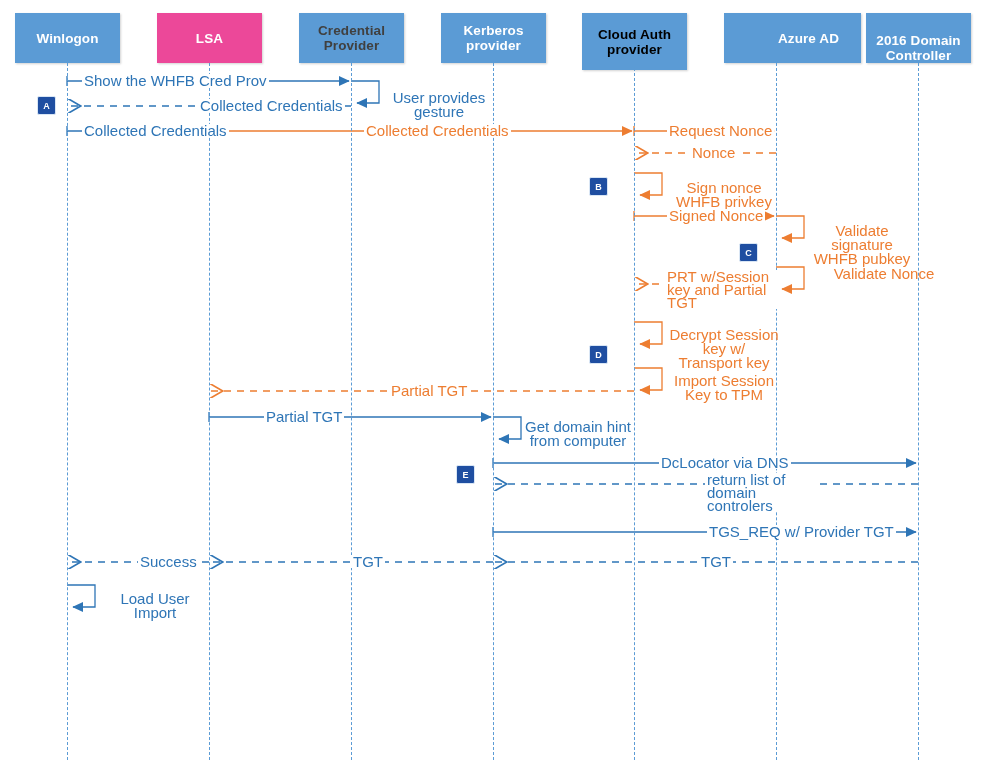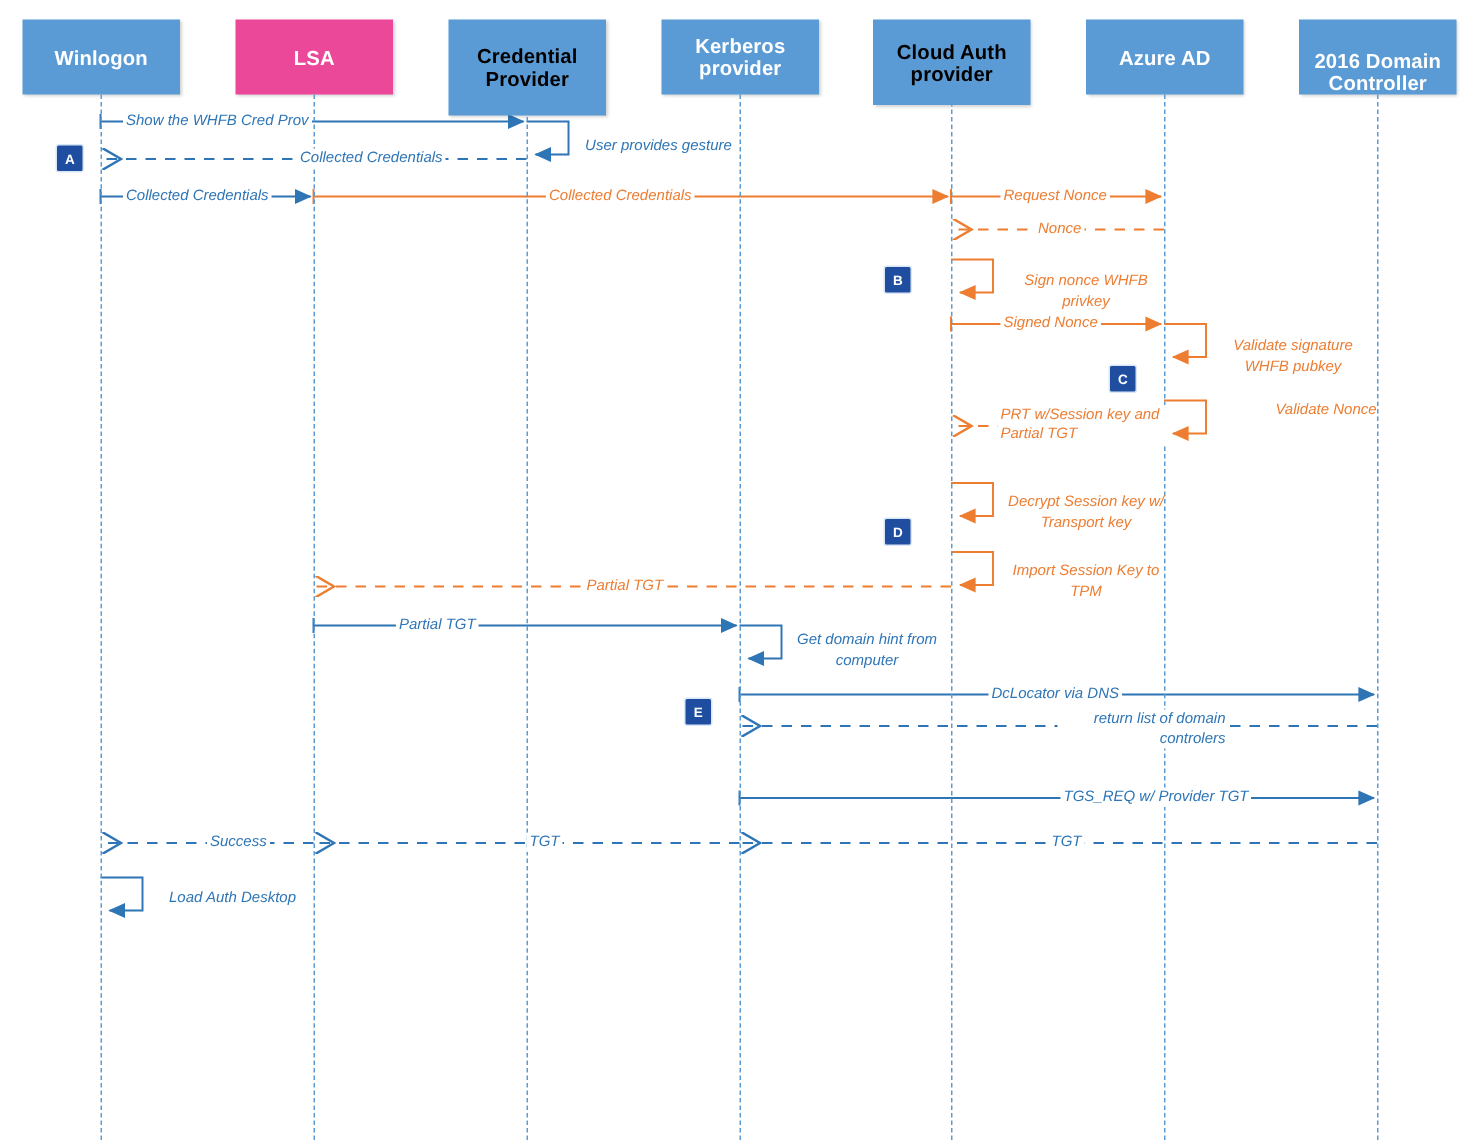--- a/index.html
+++ b/index.html
@@ -12,22 +12,22 @@
     box-shadow:1px 1px 2px rgba(0,0,0,.18);
     letter-spacing:.1px;
   }
   .lifeline{position:absolute;width:0;border-left:1.6px dashed #5B9BD5;}
   .marker{
     position:absolute;width:17px;height:17px;background:#1F4EA1;color:#fff;
     border:1.5px solid #D9E6F5;border-radius:2px;
     font-size:9px;font-weight:bold;display:flex;align-items:center;justify-content:center;
   }
   .msg-label{
-    position:absolute;font-size:10px;white-space:nowrap;
-    background:#fff;padding:0 2px;line-height:13px;font-style:italic;
+    position:absolute;font-size:15px;white-space:nowrap;
+    background:#fff;padding:0 2px;line-height:13px;
   }
   .msg-label.blue{color:#2E75B6;}
   .msg-label.orange{color:#ED7D31;}
   .msg-label.two{white-space:normal;text-align:center;line-height:14px;}
   .msg-label.nobg{background:transparent;}
   svg.layer{position:absolute;left:0;top:0;width:988px;height:763px;overflow:visible;}
 </style>
 </head>
 <body>
 
@@ -131,30 +131,30 @@
       </g>
   </svg>
 
   <div id="lanes">
       <div class="lane-box" style="left: 15px; top: 13px; width: 105px; height: 50px; background: rgb(91, 155, 213); color: rgb(255, 255, 255);">
         <span>Winlogon</span>
       </div>
       <div class="lane-box" style="left: 157px; top: 13px; width: 105px; height: 50px; background: #ec4899; color: rgb(255, 255, 255);">
         <span>LSA</span>
       </div>
-      <div class="lane-box" style="left: 299px; top: 13px; width: 105px; height: 64px; background: rgb(91, 155, 213); color: #000000;">
+      <div class="lane-box" style="left: 299px; top: 13px; width: 105px; height: 50px; background: rgb(91, 155, 213); color: #404040;">
         <span>Credential Provider</span>
       </div>
       <div class="lane-box" style="left: 441px; top: 13px; width: 105px; height: 50px; background: rgb(91, 155, 213); color: rgb(255, 255, 255);">
         <span>Kerberos provider</span>
       </div>
       <div class="lane-box" style="left: 582px; top: 13px; width: 105px; height: 57px; background: rgb(91, 155, 213); color: #000000;">
         <span>Cloud Auth provider</span>
       </div>
-      <div class="lane-box" style="left: 724px; top: 13px; width: 105px; height: 50px; background: rgb(91, 155, 213); color: rgb(255, 255, 255);">
+      <div class="lane-box" style="left: 724px; top: 13px; width: 105px; height: 50px; background: rgb(91, 155, 213); color: rgb(255, 255, 255); padding-left: 32px;">
         <span>Azure AD</span>
       </div>
       <div class="lane-box" style="left: 866px; top: 13px; width: 105px; height: 50px; background: rgb(91, 155, 213); color: rgb(255, 255, 255); align-items: flex-end;">
         <span>2016 Domain Controller</span>
       </div>
     </div>
   <div id="lifelines">
       <div class="lifeline" style="left: 67px; top: 63px; height: 697px; border-left-color: rgb(91, 155, 213);"></div>
       <div class="lifeline" style="left: 209px; top: 63px; height: 697px; border-left-color: rgb(91, 155, 213);"></div>
       <div class="lifeline" style="left: 351px; top: 63px; height: 697px; border-left-color: rgb(91, 155, 213);"></div>
@@ -175,26 +175,26 @@
       <div class="msg-label orange" style="left: 667px; top: 209px; color: rgb(237, 125, 49);">Signed Nonce</div>
       <div class="msg-label orange two nobg" style="left: 805px; top: 224px; width: 110px; text-align: center; white-space: normal; color: rgb(237, 125, 49);">Validate signature WHFB pubkey</div>
       <div class="msg-label orange two nobg" style="left: 805px; top: 267px; width: 110px; text-align: center; white-space: normal; color: rgb(237, 125, 49); padding-left: 24px;">Validate Nonce</div>
       <div class="msg-label orange" style="left: 665px; top: 270px; width: 110px; white-space: normal; text-align: left; color: rgb(237, 125, 49);">PRT w/Session key and Partial TGT</div>
       <div class="msg-label orange two nobg" style="left: 667px; top: 328px; width: 110px; text-align: center; white-space: normal; color: rgb(237, 125, 49);">Decrypt Session key w/ Transport key</div>
       <div class="msg-label orange two nobg" style="left: 667px; top: 374px; width: 110px; text-align: center; white-space: normal; color: rgb(237, 125, 49);">Import Session Key to TPM</div>
       <div class="msg-label orange" style="left: 389px; top: 384px; color: rgb(237, 125, 49);">Partial TGT</div>
       <div class="msg-label blue" style="left: 264px; top: 410px; color: rgb(46, 117, 182);">Partial TGT</div>
       <div class="msg-label blue two nobg" style="left: 521px; top: 420px; width: 110px; text-align: center; white-space: normal; color: rgb(46, 117, 182);">Get domain hint from computer</div>
       <div class="msg-label blue" style="left: 659px; top: 456px; color: rgb(46, 117, 182);">DcLocator via DNS</div>
-      <div class="msg-label blue" style="left: 705px; top: 473px; width: 110px; white-space: normal; text-align: right; color: rgb(46, 117, 182);">return list of domain controlers</div>
+      <div class="msg-label blue" style="left: 705px; top: 473px; width: 110px; white-space: normal; text-align: left; color: rgb(46, 117, 182);">return list of domain controlers</div>
       <div class="msg-label blue" style="left: 707px; top: 525px; color: rgb(46, 117, 182);">TGS_REQ w/ Provider TGT</div>
       <div class="msg-label blue" style="left: 699px; top: 555px; color: rgb(46, 117, 182);">TGT</div>
       <div class="msg-label blue" style="left: 351px; top: 555px; color: rgb(46, 117, 182);">TGT</div>
       <div class="msg-label blue" style="left: 138px; top: 555px; color: rgb(46, 117, 182);">Success</div>
-      <div class="msg-label blue two nobg" style="left: 98px; top: 592px; width: 110px; text-align: center; white-space: normal; color: rgb(46, 117, 182);">Load Auth Desktop</div>
+      <div class="msg-label blue two nobg" style="left: 98px; top: 592px; width: 110px; text-align: center; white-space: normal; color: rgb(46, 117, 182);">Load User Import</div>
     </div>
   <div id="markers">
       <div class="marker" style="left: 37px; top: 96px; background: rgb(31, 78, 161);">A</div>
       <div class="marker" style="left: 589px; top: 177px; background: rgb(31, 78, 161);">B</div>
       <div class="marker" style="left: 739px; top: 243px; background: rgb(31, 78, 161);">C</div>
       <div class="marker" style="left: 589px; top: 345px; background: rgb(31, 78, 161);">D</div>
       <div class="marker" style="left: 456px; top: 465px; background: rgb(31, 78, 161);">E</div>
     </div>
 </div>
 

